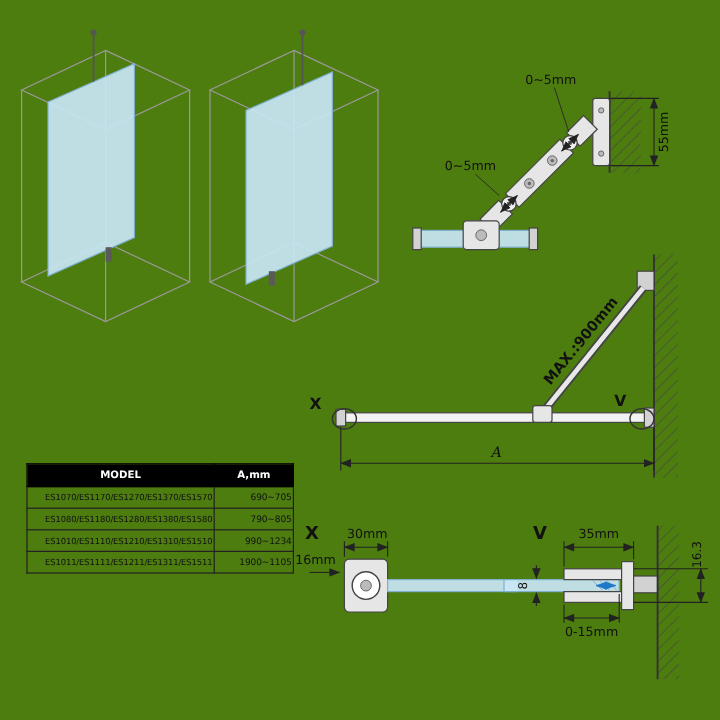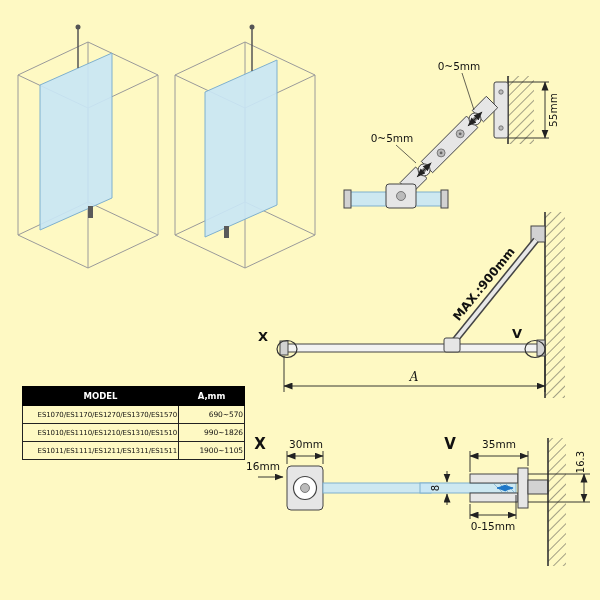--- a/index.html
+++ b/index.html
@@ -1,17 +1,17 @@
 <!DOCTYPE html>
 <html style="--glass: #c9e6f5; --glass-border: #7fb0ce; --line: #333333; --accent-blue: #1f78c8; --table-header-bg: #000000; --table-header-text: #ffffff;"><head>
 <meta charset="utf-8">
 <style>
   html,body { margin:0; padding:0; background:#fff; }
   .canvas {
-    position:relative; width:600px; height:600px; background:#fef9c3;
+    position:relative; width:600px; height:600px; background:#4d7c0f;
     font-family:"Liberation Sans", sans-serif; overflow:hidden;
   }
   svg { position:absolute; left:0; top:0; }
 
   
   .wire   { stroke:#9a9a9a; stroke-width:1; fill:none; }
   .glass  { fill:var(--glass,#c9e6f5); stroke:var(--glass-border,#7fb0ce); stroke-width:1; fill-opacity:.92; }
   .glasstick { stroke:var(--glass-border,#7fb0ce); stroke-width:.8; }
   .rod    { stroke:#555; stroke-width:1.5; }
   .rodtip { fill:#555; }
@@ -245,25 +245,29 @@
         </colgroup>
     <thead>
       <tr>
         <th>MODEL</th>
         <th>A,mm</th>
       </tr>
     </thead>
     <tbody>
       <tr>
         <td>ES1070/ES1170/ES1270/ES1370/ES1570</td>
-        <td class="a-cell">690~570</td>
+        <td class="a-cell">690~705</td>
+      </tr>
+      <tr>
+        <td>ES1080/ES1180/ES1280/ES1380/ES1580</td>
+        <td class="a-cell">790~805</td>
       </tr>
       <tr>
         <td>ES1010/ES1110/ES1210/ES1310/ES1510</td>
-        <td class="a-cell">990~1826</td>
+        <td class="a-cell">990~1234</td>
       </tr>
       <tr>
         <td>ES1011/ES1111/ES1211/ES1311/ES1511</td>
         <td class="a-cell">1900~1105</td>
       </tr>
     </tbody>
   </table>
 </div>
 
 </div>

